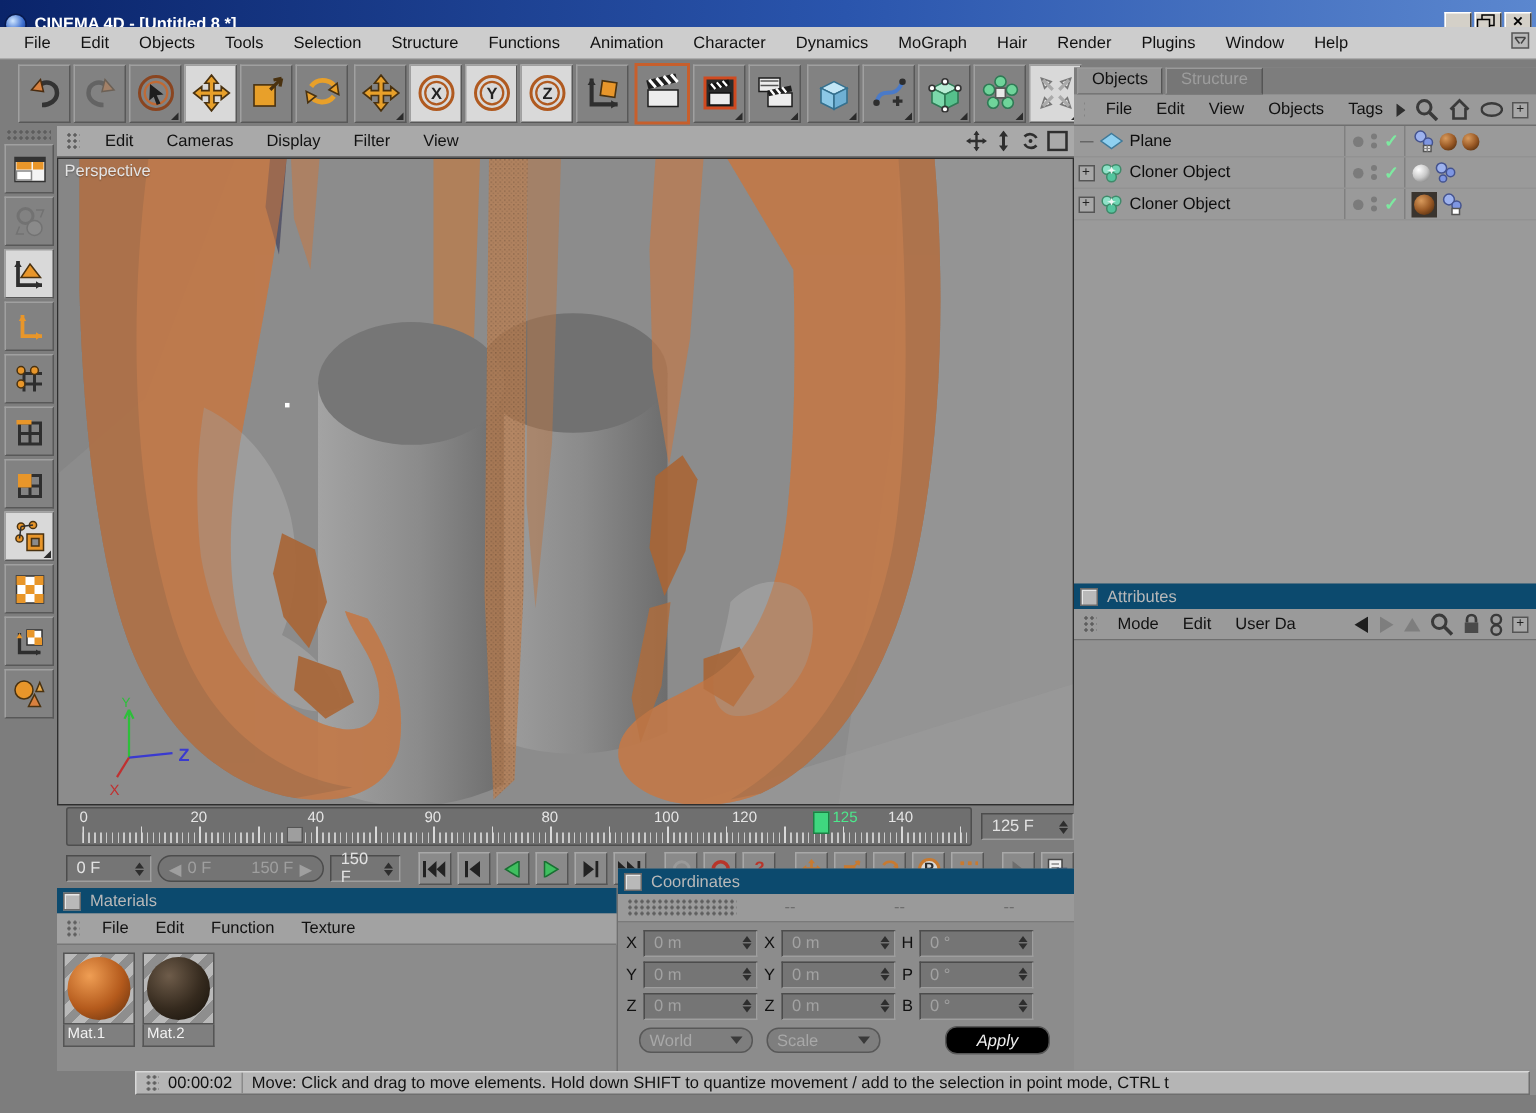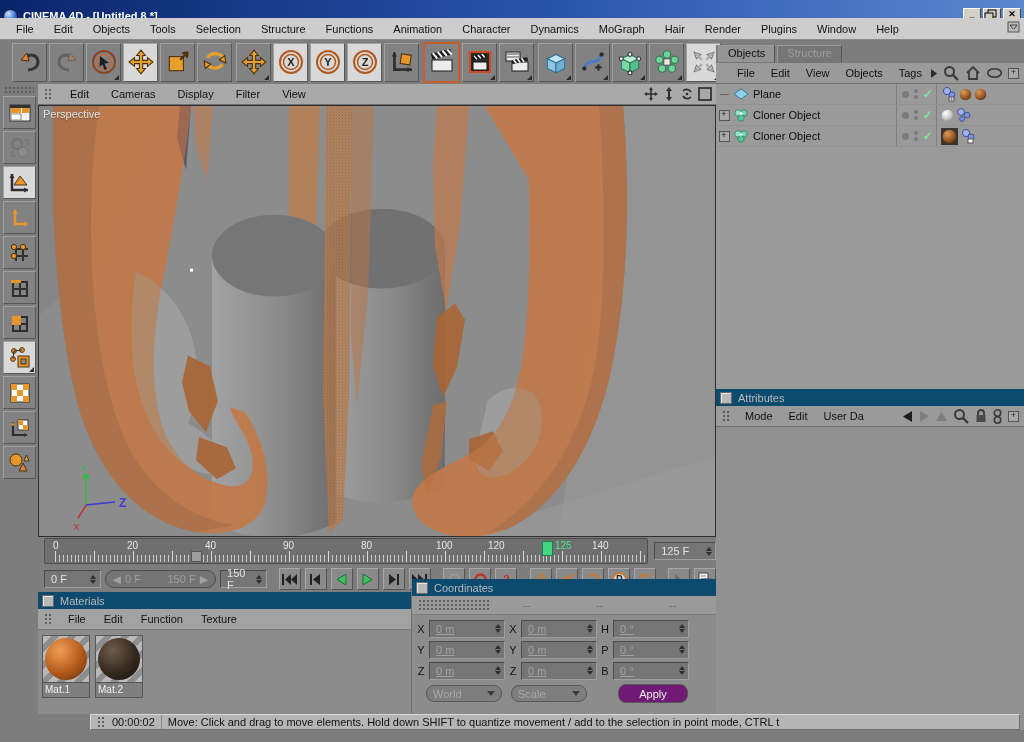--- a/index.html
+++ b/index.html
@@ -113,27 +113,27 @@
   .thumb{width:46px;height:46px;border:1px solid #555;
      background:repeating-linear-gradient(135deg,#b9b9b9 0 6px,#8e8e8e 6px 12px);position:relative;}
   .sphere{position:absolute;inset:2px;border-radius:50%;}
   .mat .mlabel{height:14px;background:#7f7f7f;color:#f2f2f2;font-size:10px;padding-left:2px;line-height:14px;border:1px solid #555;border-top:none;}
   .coords{position:absolute;left:412px;top:579px;width:304px;height:141px;background:#8c8c8c;box-sizing:border-box;}
   .chead{height:18px;display:flex;align-items:center;color:#6e6e6e;background:#9a9a9a;border-bottom:1px solid #7a7a7a;}
   .chead span{width:94px;padding-left:26px;box-sizing:border-box;}
   .cgrid{padding:3px 4px 0 4px;}
   .crow{display:flex;align-items:center;height:21px;gap:3px;}
   .clabel{width:10px;text-align:center;color:#111;}
-  .cfield{width:76px;color:#a2a2a2;text-decoration:underline;}
+  .cfield{width:76px;color:#a2a2a2;}
   .cbottom{display:flex;align-items:center;gap:9px;padding:3px 4px 0 14px;}
   .drop{width:76px;height:17px;background:#7e7e7e;border:1px solid #585858;border-radius:8px;
      display:flex;align-items:center;color:#a8a8a8;padding:0 6px;box-sizing:border-box;}
   .drop .dtri{margin-left:auto;width:0;height:0;border-left:4px solid transparent;border-right:4px solid transparent;border-top:5px solid #3a3a3a;}
-  .apply{width:68px;height:17px;margin-left:22px;background:#701a75;border:1px solid #585858;border-radius:8px;
-     color:#efefef;display:flex;align-items:center;justify-content:center;}
+  .apply{width:68px;height:17px;margin-left:34px;background:#000000;border:1px solid #585858;border-radius:8px;
+     color:#efefef;display:flex;align-items:center;justify-content:center;font-style:italic;}
   
   .status{position:absolute;left:90px;top:714px;width:930px;height:16px;background:#b5b5b5;
      border:1px solid;border-color:#d8d8d8 #6e6e6e #6e6e6e #d8d8d8;display:flex;align-items:center;
      white-space:nowrap;overflow:hidden;box-sizing:border-box;}
   .status .sep{width:1px;height:100%;background:#8a8a8a;margin:0 6px;}
   svg{display:block;}
   .ic16{width:16px;height:16px;}
 </style>
 </head>
 <body>

